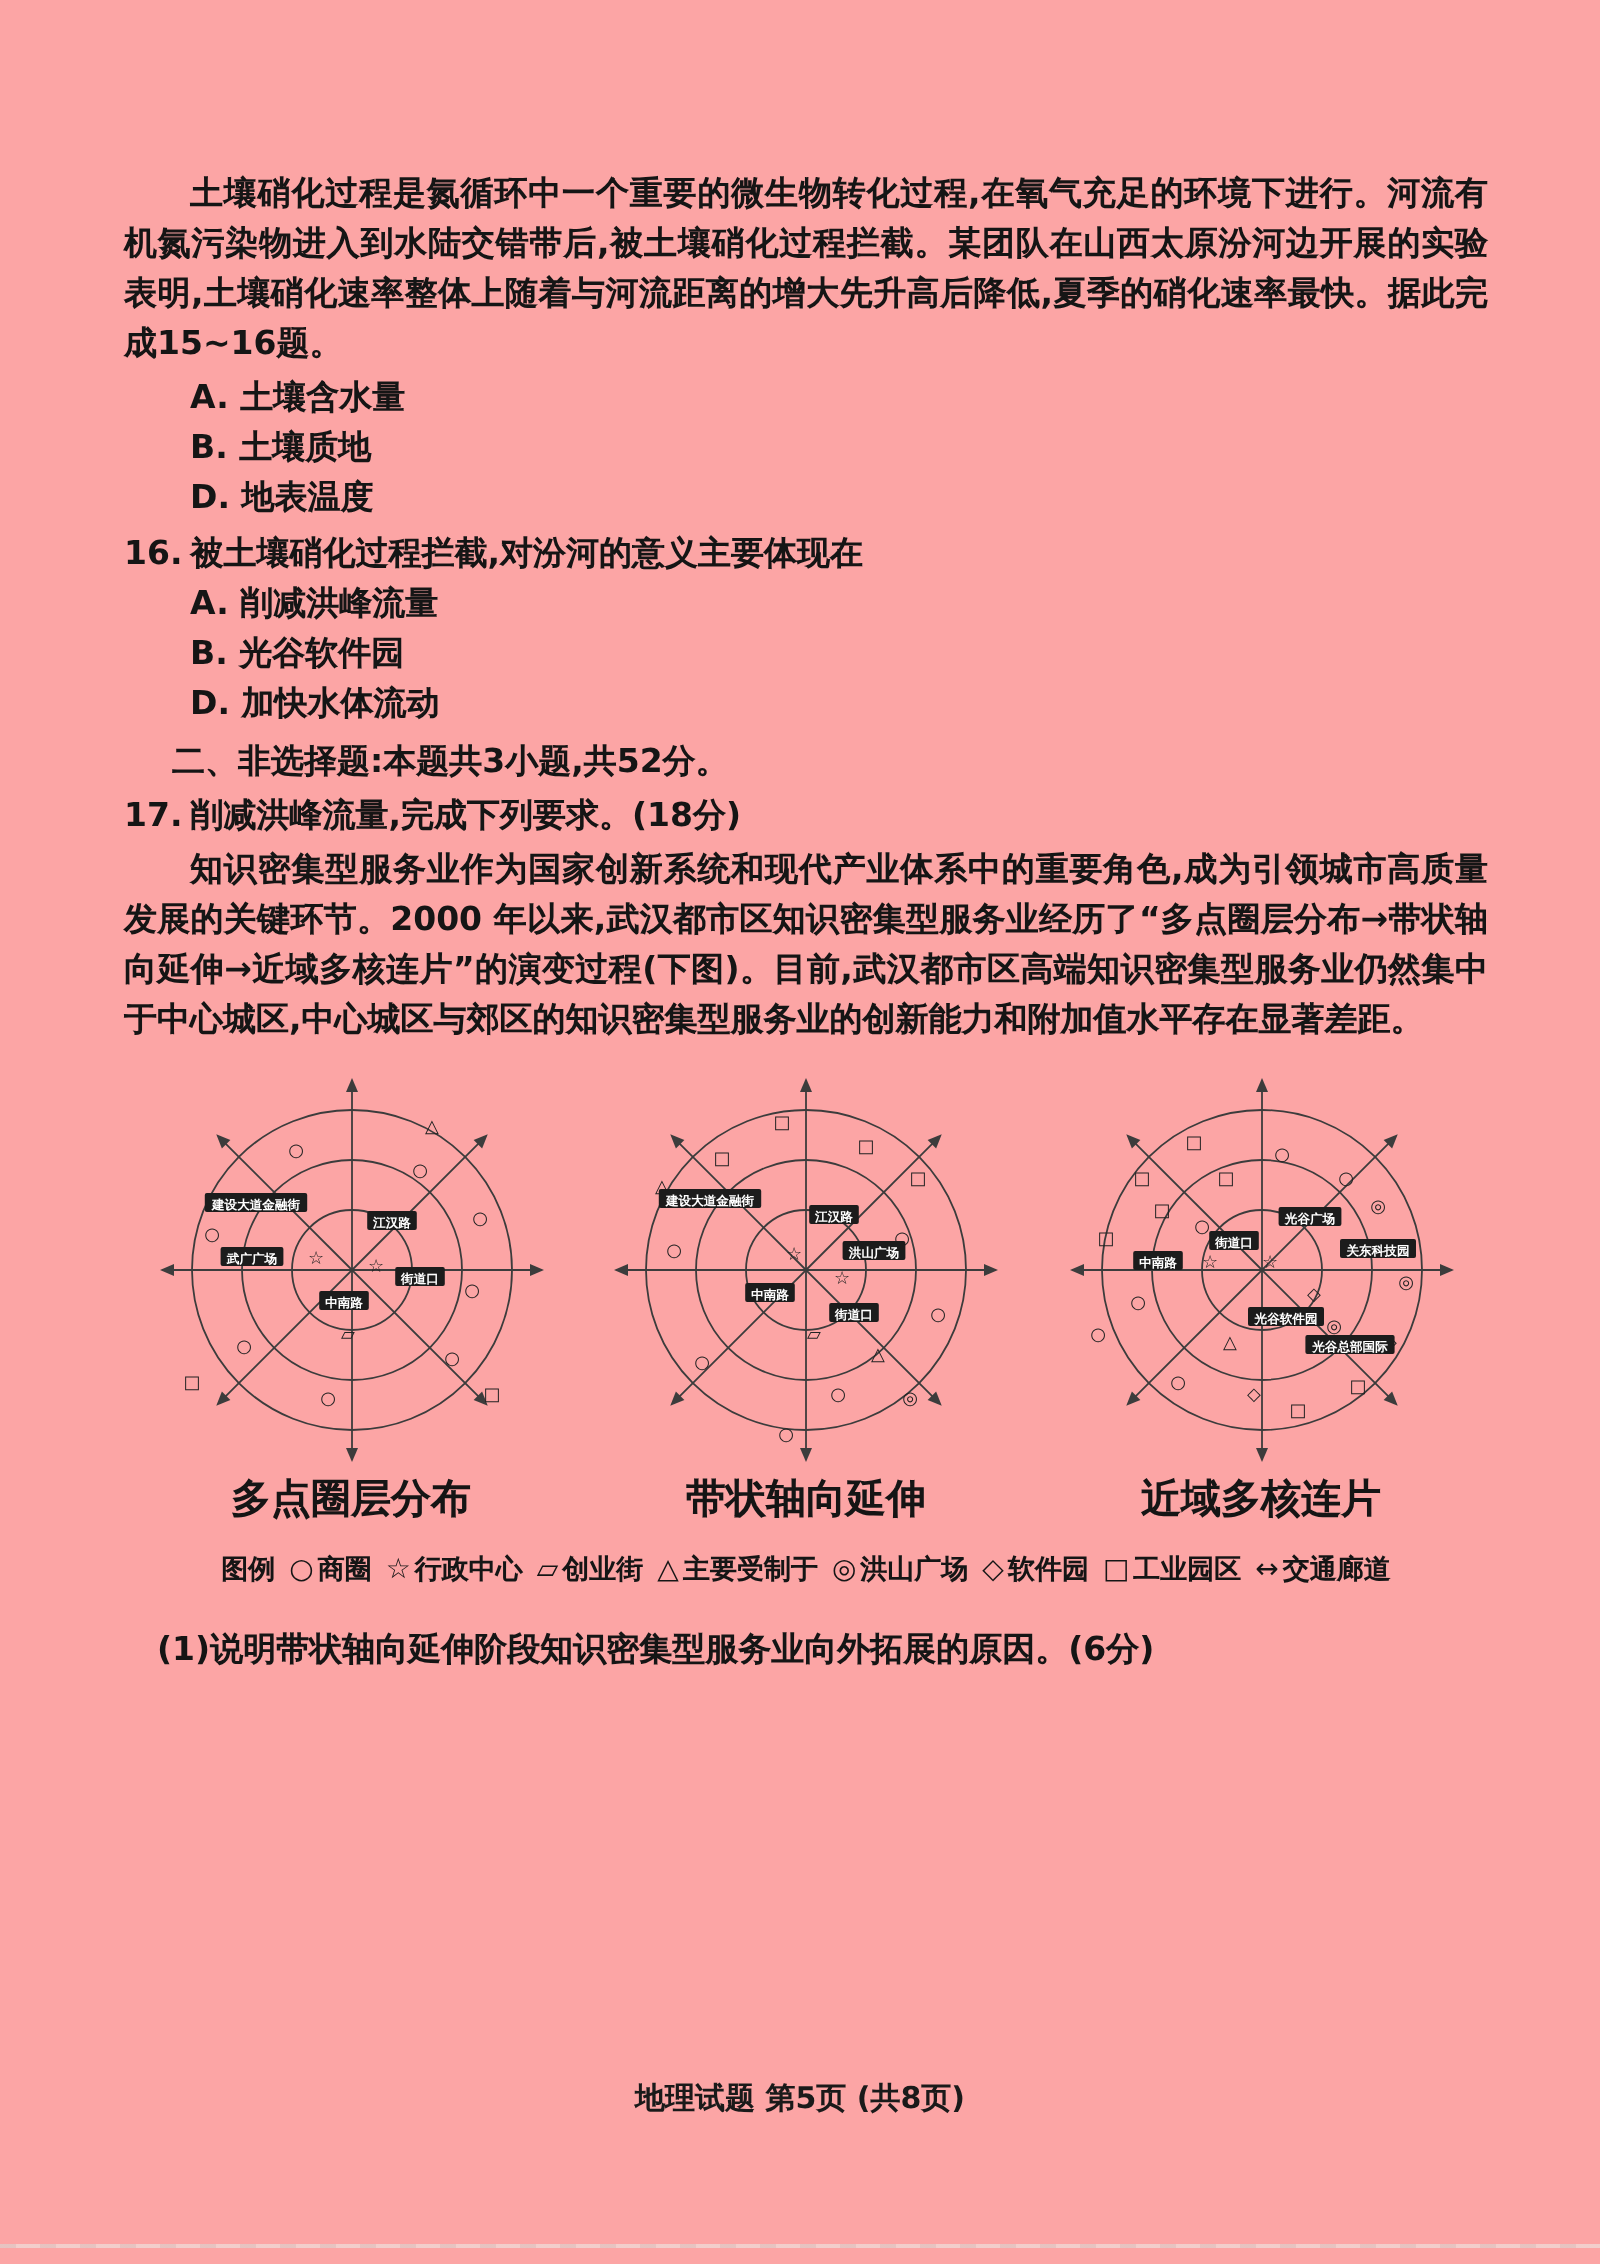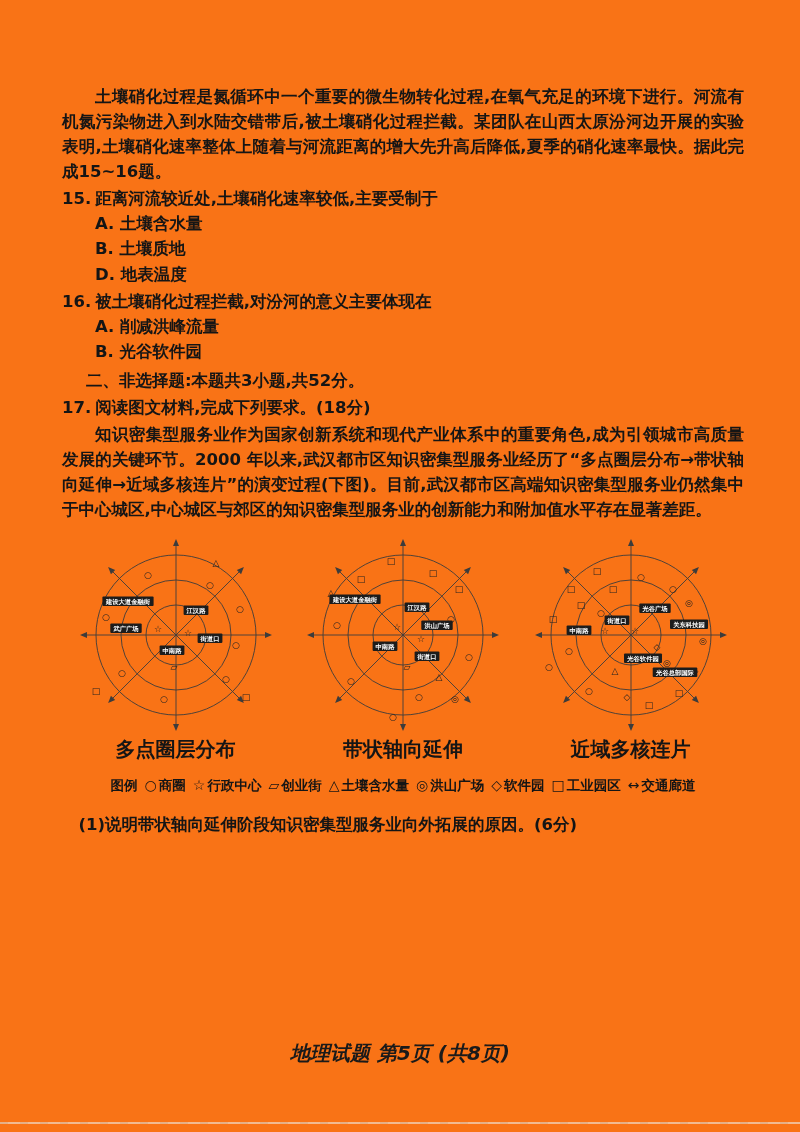--- a/index.html
+++ b/index.html
@@ -5,21 +5,21 @@
   html,body{margin:0;padding:0;}
   body{
     width:800px;height:1132px;
     background:#f6f6f4;
     font-family:"DejaVu Sans","Liberation Sans",sans-serif;
     color:#151515;
     position:relative;
     overflow:hidden;
   }
   .page{
-    position:absolute;inset:0;background:#f97316;
+    position:absolute;inset:0;background:#fca5a5;
   }
   .content{
     position:absolute;left:62px;top:84px;width:682px;
     font-size:16.5px;line-height:1.52;font-weight:600;
     text-align:justify;
   }
   .passage{ text-indent:2em; margin:0 0 2px 0;}
   .qline{ margin-top:2px; font-weight:700;}
   .qnum{ margin-right:4px;}
   .opts{ margin:0 0 2px 0;}
@@ -30,58 +30,56 @@
   .diagrams{ display:flex; justify-content:space-between; align-items:flex-start; padding:0 6px;}
   .diagram-block{ width:215px; display:flex; flex-direction:column; align-items:center;}
   .diagram-caption{ font-weight:700; font-size:20px; margin-top:2px; text-align:center;}
   .legend{ display:flex; align-items:center; justify-content:center; gap:7px;
            font-size:13.5px; font-weight:700; margin-top:10px; white-space:nowrap;}
   .legend .item{ display:flex; align-items:center; gap:2px;}
   .legend .icon{ font-size:14px; font-weight:400;}
   .subq{ margin-top:16px; font-weight:700; text-indent:1em;}
   .footer{
     position:absolute; left:0; width:800px; top:1040px;
-    text-align:center; font-size:20px; font-weight:700; color:#1a1a1a;font-style:italic;
+    text-align:center; font-size:15px; font-weight:700; color:#1a1a1a;
   }
   .scan-edge{
     position:absolute; left:0; right:0; bottom:8px; height:2px;
     background:repeating-linear-gradient(90deg,#d8d8d4 0 8px,#eceae6 8px 20px);
     opacity:.6;
   }
   svg text{ font-family:"DejaVu Sans","Liberation Sans",sans-serif;}
 </style>
 </head>
 <body>
 
 <div class="page">
   <div class="content">
 
     <p class="passage">土壤硝化过程是氮循环中一个重要的微生物转化过程,在氧气充足的环境下进行。河流有机氮污染物进入到水陆交错带后,被土壤硝化过程拦截。某团队在山西太原汾河边开展的实验表明,土壤硝化速率整体上随着与河流距离的增大先升高后降低,夏季的硝化速率最快。据此完成15~16题。</p>
 
-    <div class="qline">
-      <span class="qnum">15.</span><span>距离河流较近处,土壤硝化速率较低,主要受制于</span>
-    </div>
     <div class="opts">
       <div class="opt">A. 土壤含水量</div>
       <div class="opt">B. 土壤质地</div>
       <div class="opt">D. 地表温度</div>
     </div>
 
     <div class="qline">
       <span class="qnum">16.</span><span>被土壤硝化过程拦截,对汾河的意义主要体现在</span>
     </div>
     <div class="opts">
       <div class="opt">A. 削减洪峰流量</div>
       <div class="opt">B. 光谷软件园</div>
+      <div class="opt">D. 加快水体流动</div>
     </div>
 
     <div class="section-header">二、非选择题:本题共3小题,共52分。</div>
 
     <div class="qline">
-      <span class="qnum">17.</span><span>阅读图文材料,完成下列要求。(18分)</span>
+      <span class="qnum">17.</span><span>削减洪峰流量,完成下列要求。(18分)</span>
     </div>
     <p class="material">知识密集型服务业作为国家创新系统和现代产业体系中的重要角色,成为引领城市高质量发展的关键环节。2000 年以来,武汉都市区知识密集型服务业经历了“多点圈层分布→带状轴向延伸→近域多核连片”的演变过程(下图)。目前,武汉都市区高端知识密集型服务业仍然集中于中心城区,中心城区与郊区的知识密集型服务业的创新能力和附加值水平存在显著差距。</p>
 
     <div class="figure">
       <div class="diagrams">
         <div class="diagram-block">
           <svg width="206" height="200" viewBox="-103 -103 206 200">
               <circle cx="0" cy="0" r="30" fill="none" stroke="#3c3c3c" stroke-width="0.9"></circle>
               <circle cx="0" cy="0" r="55" fill="none" stroke="#3c3c3c" stroke-width="0.9"></circle>
               <circle cx="0" cy="0" r="80" fill="none" stroke="#3c3c3c" stroke-width="0.9"></circle>
@@ -248,21 +246,21 @@
         <span class="item">
             <span class="icon">☆</span>
             <span>行政中心</span>
           </span>
         <span class="item">
             <span class="icon">▱</span>
             <span>创业街</span>
           </span>
         <span class="item">
             <span class="icon">△</span>
-            <span>土壤含水量</span>
+            <span>主要受制于</span>
           </span>
         <span class="item">
             <span class="icon">◎</span>
             <span>洪山广场</span>
           </span>
         <span class="item">
             <span class="icon">◇</span>
             <span>软件园</span>
           </span>
         <span class="item">

